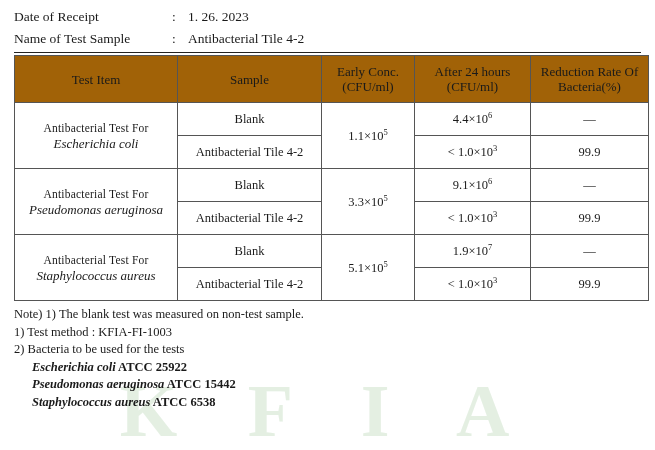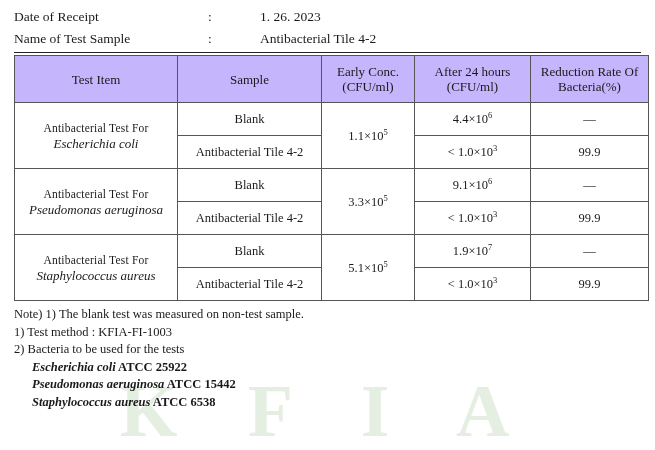--- a/index.html
+++ b/index.html
@@ -45,21 +45,20 @@
   .content { position: relative; z-index: 2; }
 
   
   .header-block { margin-bottom: 2px; }
   .hdr-row {
     display: flex;
     align-items: center;
     font-size: 13.5px;
     line-height: 20px;
     padding: 1px 0;
-    gap: 36px;
   }
   .hdr-label { width: 158px; flex: none; }
   .hdr-colon { width: 16px; flex: none; }
   .hdr-value { flex: 1; }
 
   .rule {
     border: none;
     border-top: 1.6px solid #222;
     margin: 2px 0 0 0;
   }
@@ -80,21 +79,21 @@
     table-layout: fixed;
     font-size: 12px;
   }
   table.results th, table.results td {
     border: 1px solid #555;
     text-align: center;
     vertical-align: middle;
     padding: 3px 2px;
   }
   table.results thead th {
-    background: #c4b5fd;
+    background: #a16207;
     font-weight: normal;
     font-size: 13px;
     height: 40px;
     line-height: 15px;
   }
   .col-item   { width: 163px; }
   .col-sample { width: 144px; }
   .col-early  { width: 93px; }
   .col-after  { width: 116px; }
   .col-reduce { width: 118px; }

